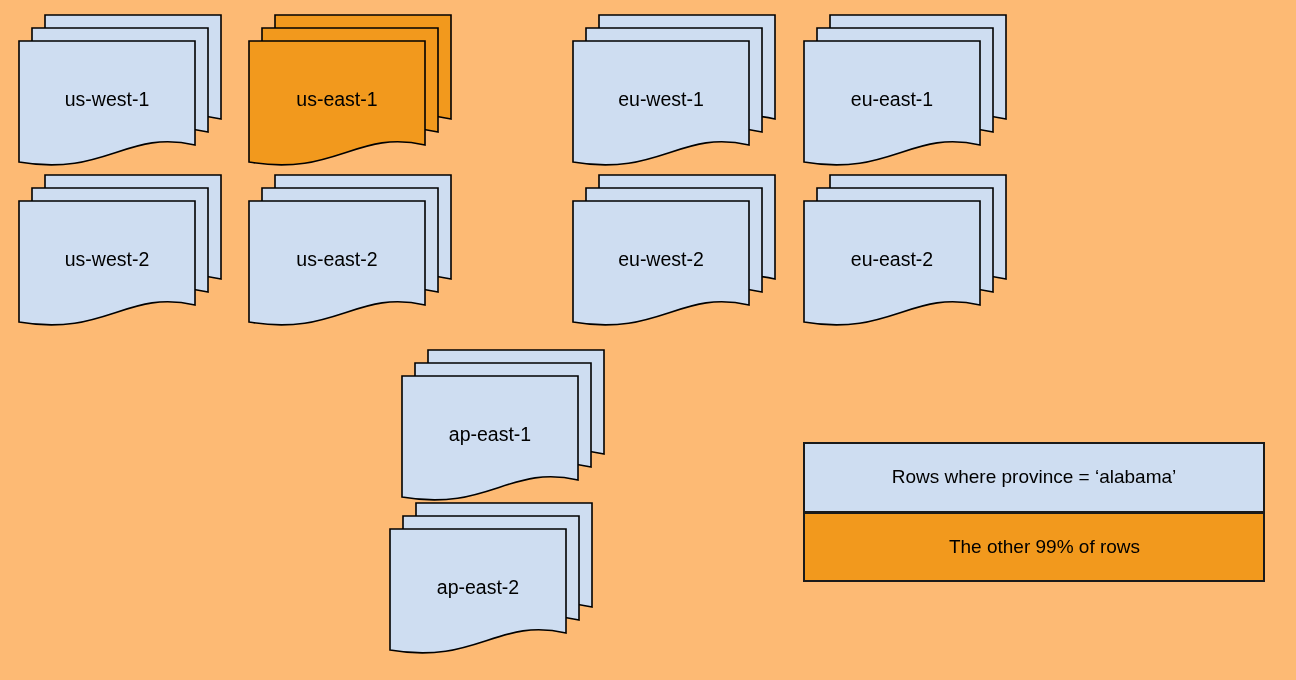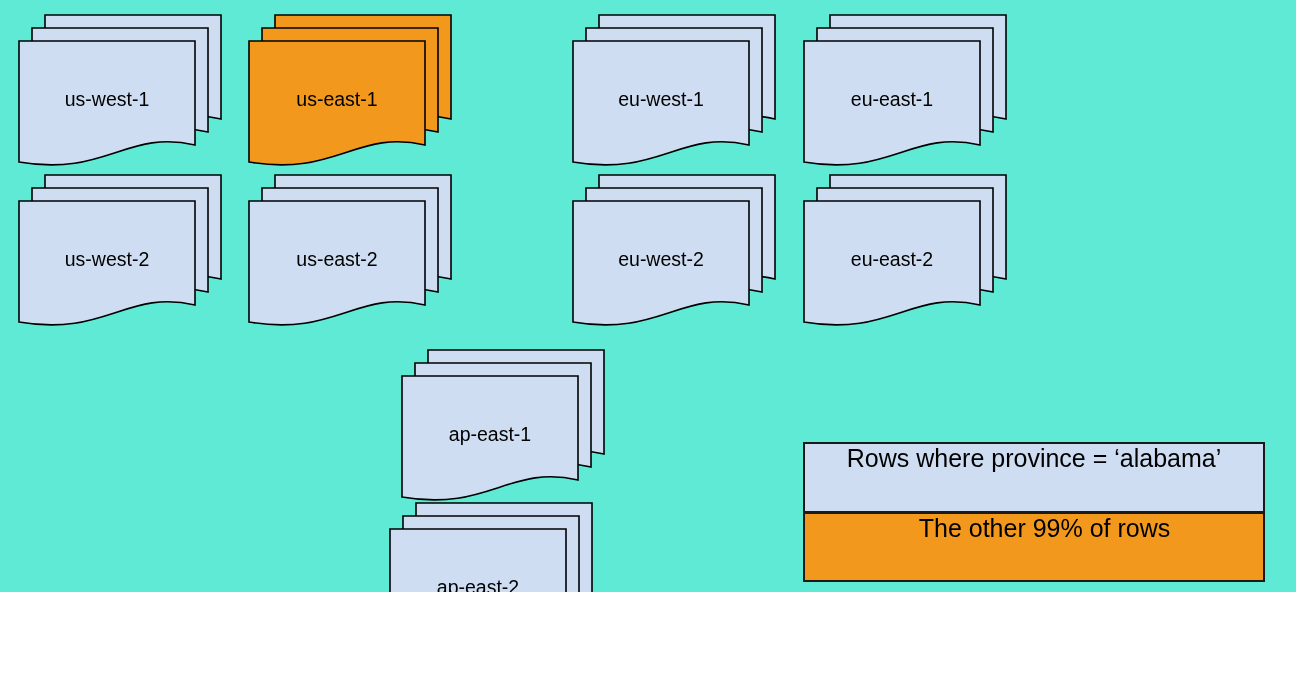--- a/index.html
+++ b/index.html
@@ -4,22 +4,22 @@
 <style>
   html, body {
     margin: 0;
     padding: 0;
     background: #ffffff;
     font-family: "Liberation Sans", sans-serif;
   }
   .canvas {
     position: relative;
     width: 1296px;
-    height: 592px;
-    background: #5eead4;
+    height: 680px;
+    background: #fdba74;
     overflow: hidden;
   }
   .stack {
     position: absolute;
     overflow: visible;
   }
   .region-label {
     font-family: "Liberation Sans", sans-serif;
     font-size: 19.5px;
     fill: #000000;
@@ -30,22 +30,23 @@
     top: 442px;
     width: 458px;
     height: 136px;
     border: 2px solid #1a1a1a;
     display: flex;
     flex-direction: column;
   }
   .legend-row {
     flex: 1;
     display: flex;
+    align-items: center;
     justify-content: center;
-    font-size: 25px;
+    font-size: 19px;
     color: #000000;
   }
   .legend-row:first-child {
     border-bottom: 3px solid #1a1a1a;
   }
 </style>
 </head>
 <body>
 
 <div class="canvas">

